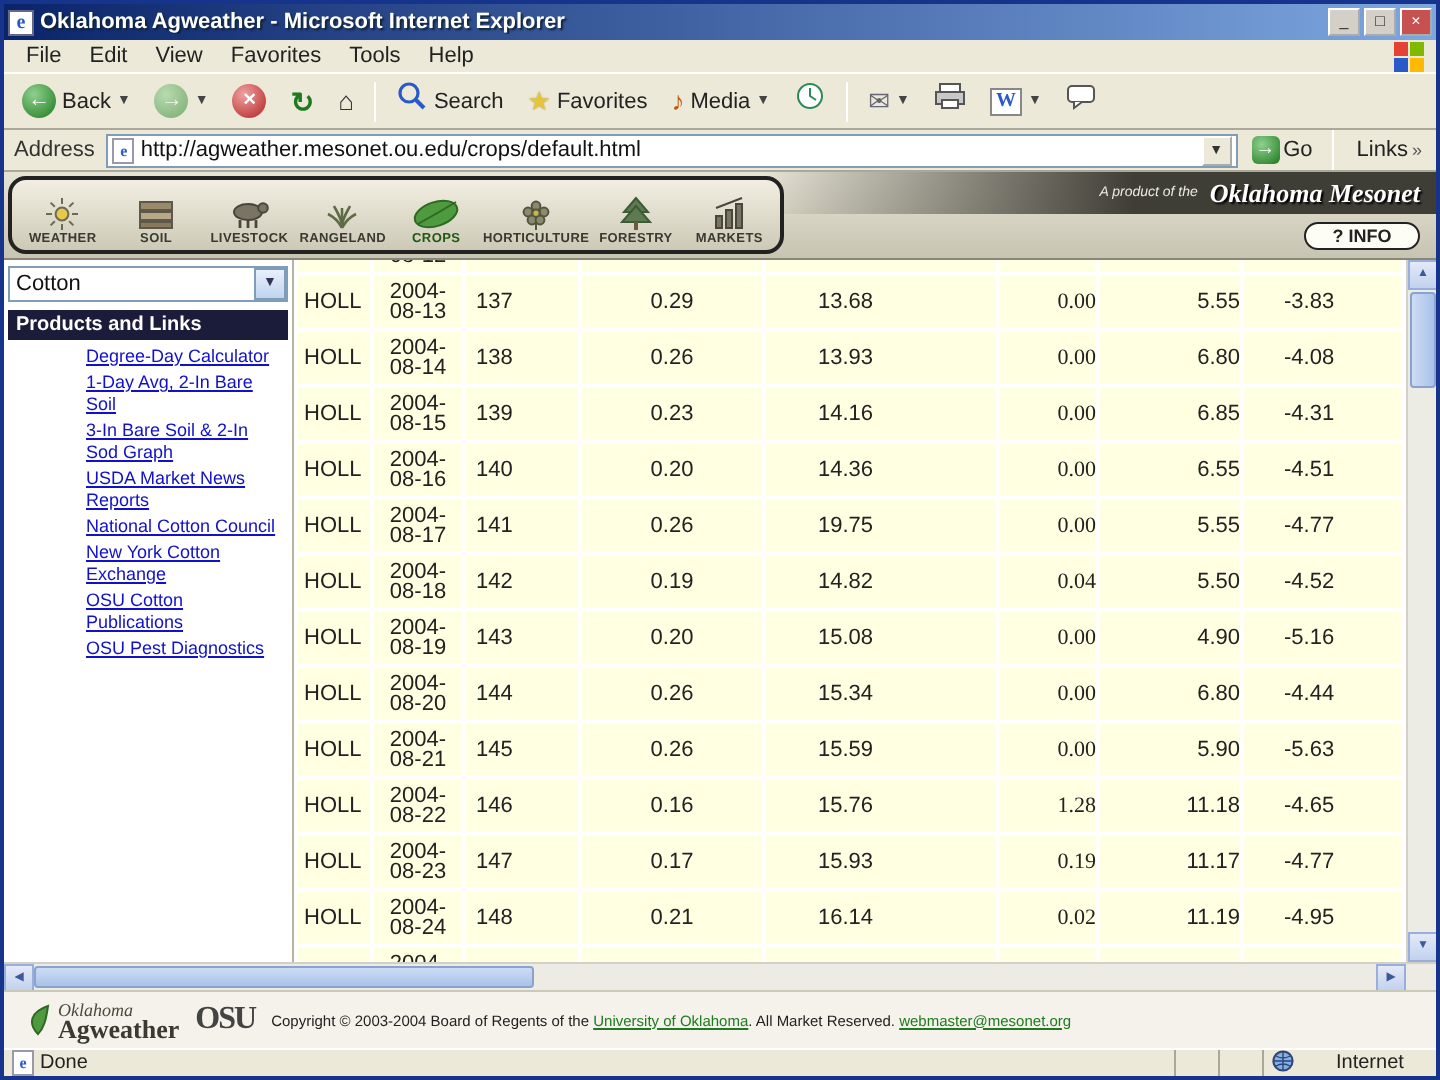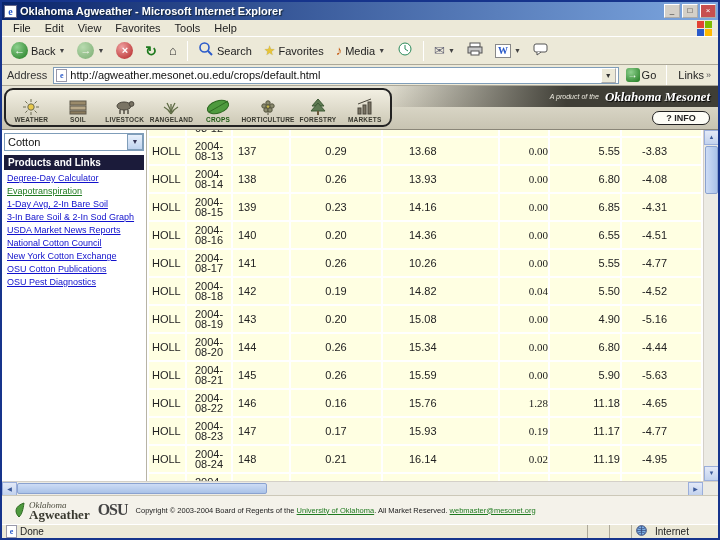--- a/index.html
+++ b/index.html
@@ -98,21 +98,21 @@
   .sidebar { width:145px; flex:0 0 145px; background:#fff; border-right:1px solid #B8B4A4;
     padding:3px 2px 12px 2px; }
   .dropdown { height:18px; background:#fff; border:1px solid #7F9DB9; display:flex;
     align-items:center; margin-bottom:4px; }
   .dropdown-value { flex:1; font-size:11px; color:#111; padding-left:3px; }
   .dbtn { width:16px; height:16px; background:linear-gradient(#E8F0FB,#C0D4F0);
     border:1px solid #7F9DB9; font-size:7px; color:#335; text-align:center; line-height:14px; }
   .products-hd { background:#1B1B3A; color:#fff; font-size:10px; font-weight:bold;
     padding:2px 4px; margin-bottom:2px; }
   .side-link { display:block; font-size:9px; color:var(--link-blue);
-    text-decoration:underline; padding:1px 2px 1px 3px; line-height:11px; }
+    text-decoration:underline; padding:1px 2px 1px 3px; line-height:11px;margin-left:36px; }
   .side-link.visited { color:var(--link-visited-green); }
 
   .main { flex:1; overflow:hidden; background:#fff; position:relative; }
   table.data { border-collapse:separate; border-spacing:2px; table-layout:fixed;
     width:556px; margin-top:-22px; background:#fff; }
   table.data td { height:26px; font-size:11px; color:#222; overflow:hidden;
     background:var(--cell-yellow); }
   td.c-stn  { padding-left:3px; }
   td.c-date { text-align:center; font-size:9px; line-height:10px; }
   td.c-day  { padding-left:5px; }
@@ -151,21 +151,21 @@
     color:#444; letter-spacing:-1px; }
   .copyright { font-size:7.5px; color:#222; }
   .copyright a { color:var(--link-visited-green); text-decoration:underline; }
 
   
   .statusbar { height:14px; flex:0 0 14px; background:var(--chrome-bg); display:flex;
     align-items:center; font-size:10px; color:#222; border-top:1px solid #fff; }
   .status-left { flex:1; display:flex; align-items:center; gap:3px; padding:0 4px;
     border-right:1px solid #aca899; height:100%; }
   .status-pane { width:22px; height:100%; border-right:1px solid #aca899; }
-  .status-zone { width:86px; height:100%; display:flex; align-items:center; gap:8px;
+  .status-zone { width:86px; height:100%; display:flex; align-items:center; gap:21px;
     padding:0 4px; }
 </style>
 </head>
 <body>
 
 <div class="window">
 
   <div class="titlebar">
     <span class="ie-icon">e</span>
     <span class="title-text">Oklahoma Agweather - Microsoft Internet Explorer</span>
@@ -389,21 +389,20 @@
 
   <div class="site-body">
     <div class="sidebar">
       <div class="dropdown">
         <span class="dropdown-value">Cotton</span>
         <span class="dbtn">▼</span>
       </div>
       <div class="products-hd">Products and Links</div>
       <div>
           <a class="side-link" href="#">Degree-Day Calculator</a>
-          <a class="side-link visited" href="#">Evapotranspiration</a>
           <a class="side-link" href="#">1-Day Avg, 2-In Bare Soil</a>
           <a class="side-link" href="#">3-In Bare Soil &amp; 2-In Sod Graph</a>
           <a class="side-link" href="#">USDA Market News Reports</a>
           <a class="side-link" href="#">National Cotton Council</a>
           <a class="side-link" href="#">New York Cotton Exchange</a>
           <a class="side-link" href="#">OSU Cotton Publications</a>
           <a class="side-link" href="#">OSU Pest Diagnostics</a>
         </div>
     </div>
     <div class="main">
@@ -467,21 +466,21 @@
               <td class="c-cum">14.36</td>
               <td class="c-rain">0.00</td>
               <td class="c-crain">6.55</td>
               <td class="c-def">-4.51</td>
             </tr>
             <tr>
               <td class="c-stn">HOLL</td>
               <td class="c-date">2004-<br>08-17</td>
               <td class="c-day">141</td>
               <td class="c-et">0.26</td>
-              <td class="c-cum">10.26</td>
+              <td class="c-cum">19.75</td>
               <td class="c-rain">0.00</td>
               <td class="c-crain">5.55</td>
               <td class="c-def">-4.77</td>
             </tr>
             <tr>
               <td class="c-stn">HOLL</td>
               <td class="c-date">2004-<br>08-18</td>
               <td class="c-day">142</td>
               <td class="c-et">0.19</td>
               <td class="c-cum">14.82</td>

